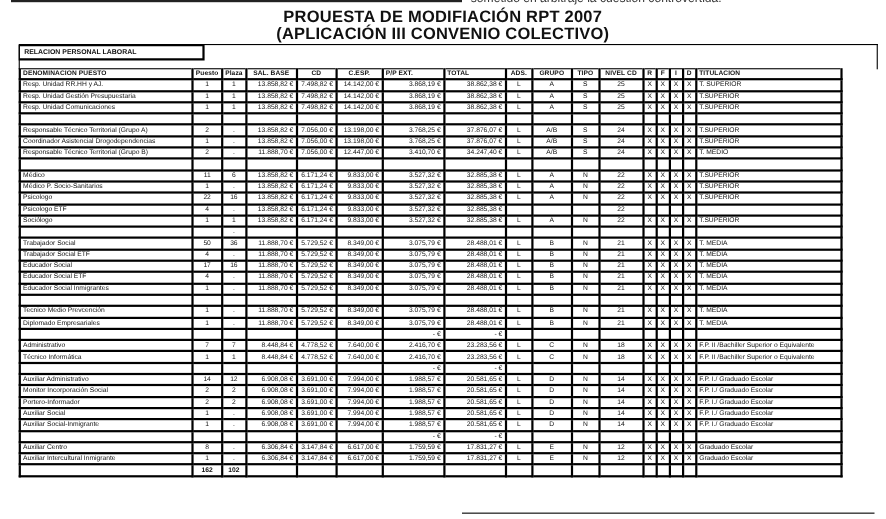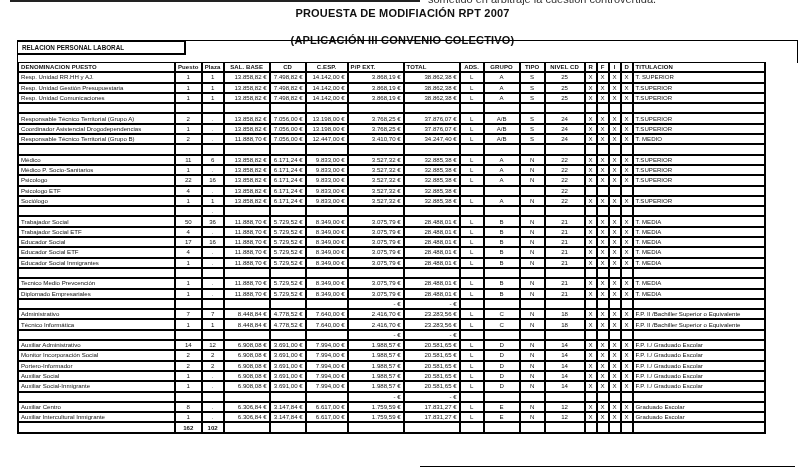--- a/index.html
+++ b/index.html
@@ -1,21 +1,21 @@
 <!DOCTYPE html>
 <html><head>
 <meta charset="utf-8">
 <style>
   html, body { margin: 0; padding: 0; background: #ffffff; }
   body { width: 805px; height: 472px; overflow: hidden; position: relative; font-family: "Liberation Sans", sans-serif; color: #111; }
   .topline { position: absolute; left: 10px; top: 0; width: 410px; height: 1px; border-top: 2px solid #222; }
   .topnote { position: absolute; left: 428px; top: -7px; font-size: 11px; color: #333; white-space: nowrap; }
-  .title { position: absolute; left: 0; width: 805px; text-align: center; font-weight: bold; font-size: 11px; letter-spacing: 0.2px; color: #111; }
+  .title { position: absolute; left: 0; width: 805px; text-align: center; font-weight: bold; font-size: 15px; letter-spacing: 0.2px; color: #111; }
   .t1 { top: 7px; }
-  .t2 { top: 22px; margin-top: 12px; }
+  .t2 { top: 22px; }
   .relbox { position: absolute; left: 17px; top: 40px; width: 780px; height: 22px; border-top: 1px solid #000; border-right: 1px solid #000; }
   .relbox .cell { position: absolute; left: 0; top: 0; width: 162px; height: 11px; border: 2px solid #000; border-top: 1px solid #000; border-left: 1px solid #000; font-size: 6.3px; font-weight: bold; padding-left: 4px; line-height: 11px; }
   .relbox .leftline { position: absolute; left: 0; top: 0; height: 22px; border-left: 1px solid #000; }
   table.rpt { position: absolute; left: 17px; top: 62px; border-collapse: collapse; table-layout: fixed; font-size: 6.1px; }
   table.rpt td, table.rpt th { border-left: 2px solid #000; border-right: 2px solid #000; border-top: 1px solid #000; border-bottom: 2px solid #000; height: 8.3px; padding: 0 2px; line-height: 8px; white-space: nowrap; overflow: hidden; }
   table.rpt th { font-weight: bold; text-align: left; font-size: 6px; letter-spacing: 0.1px; }
   table.rpt th.c { text-align: center; }
   td.num { text-align: right; }
   td.ctr { text-align: center; }
   td.name { text-align: left; }

